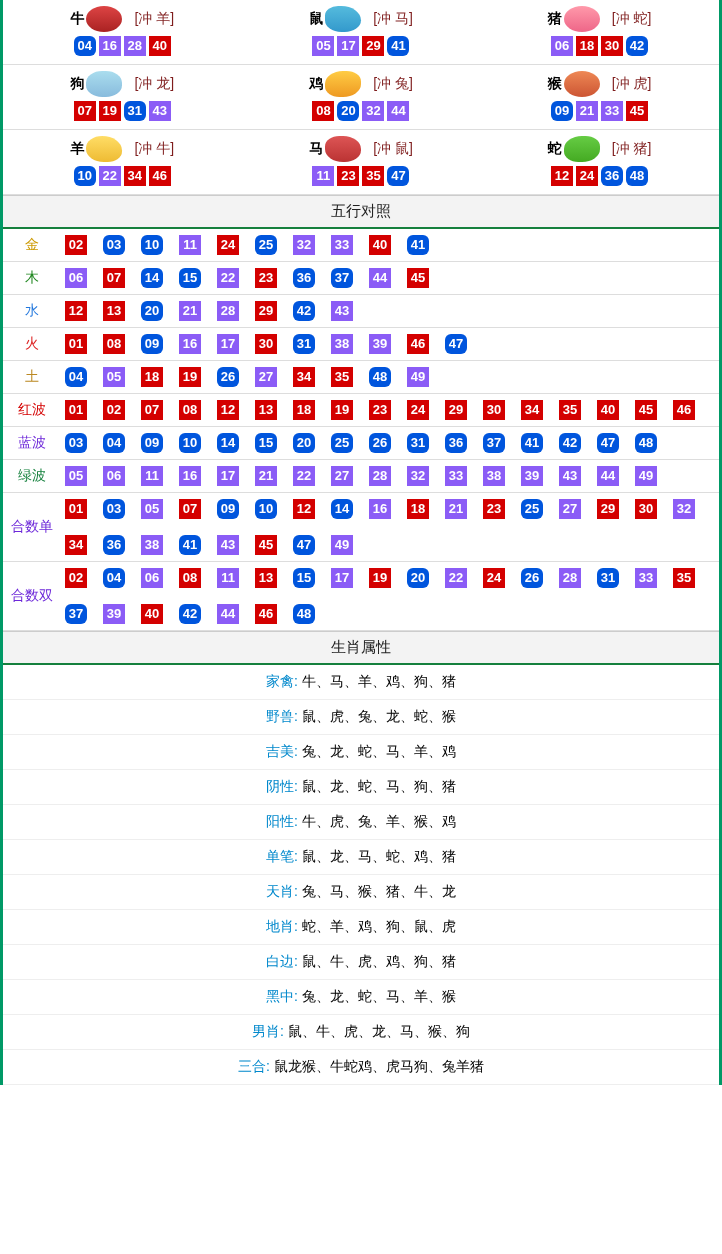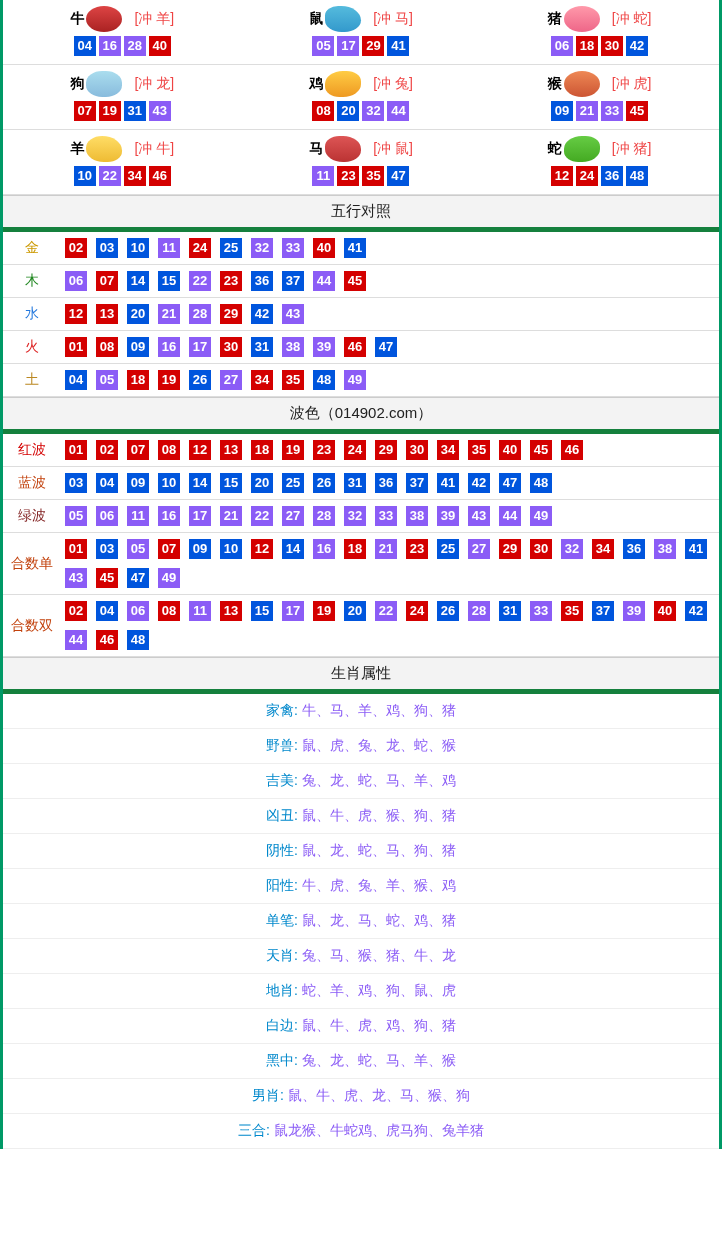--- a/index.html
+++ b/index.html
@@ -47,90 +47,90 @@
 .icon-shu { background: linear-gradient(#5bd, #39c); border-radius: 40% 60% 50% 50%; }
 .icon-zhu { background: linear-gradient(#f9a, #e68); border-radius: 50%; }
 .icon-gou { background: linear-gradient(#ade, #8bd); border-radius: 45%; }
 .icon-ji  { background: linear-gradient(#fc4, #e92); border-radius: 50% 40% 50% 40%; }
 .icon-hou { background: linear-gradient(#e85, #c53); border-radius: 50%; }
 .icon-yang{ background: linear-gradient(#fd6, #eb3); border-radius: 45% 55% 40% 50%; }
 .icon-ma  { background: linear-gradient(#d55, #b33); border-radius: 40% 50% 45% 50%; }
 .icon-she { background: linear-gradient(#6c4, #4a2); border-radius: 50% 40% 50% 40%; }
 
 .conflict {
-  color: #ef4444;
+  color: #7f1d1d;
   padding-left: 10px;
 }
 .balls {
   display: flex;
   justify-content: center;
   gap: 3px;
   padding-bottom: 6px;
 }
 .ball {
   display: inline-block;
   width: 22px;
   height: 20px;
   line-height: 20px;
   text-align: center;
   color: #fff;
   font-size: 13px;
   font-weight: bold;
 }
 .r { background: #d40000; }
-.b { background: #0055dd; }
+.b { background: #0055dd; border-radius: 6px; }
 .g { background: #8b5cf6; }
 
 .section-header {
   background: #f3f3f3;
   text-align: center;
   padding: 6px 0;
   border-top: 1px solid #ccc;
-  border-bottom: 5px solid #15803d;
+  border-bottom: 2px solid #15803d;
   font-size: 15px;
   color: #222;
 }
 .row {
   display: flex;
   align-items: center;
   border-bottom: 1px solid #ddd;
   padding: 6px 0 6px 4px;
 }
 .row-label {
   width: 50px;
   text-align: center;
   flex-shrink: 0;
   font-size: 14px;
 }
 .row-balls {
   display: flex;
   flex-wrap: wrap;
-  gap: 9px;
+  gap: 16px;
   padding-left: 8px;
 }
 .lbl-gold { color: #cc9900; }
 .lbl-wood { color: #228822; }
 .lbl-water{ color: #2277dd; }
 .lbl-fire { color: #dd2222; }
 .lbl-earth{ color: #bb8822; }
 .lbl-red  { color: #d40000; }
-.lbl-blue { color: #c2410c; }
-.lbl-green{ color: #7f1d1d; }
+.lbl-blue { color: #6d28d9; }
+.lbl-green{ color: #15803d; }
 
 .attr-row {
   text-align: center;
   padding: 8px 0;
   border-bottom: 1px solid #eee;
 }
 .attr-label {
   color: #08c;
   margin-top: 31px;
 }
 .attr-val {
-  color: #8b5cf6;
+  color: #000000;
 }
 </style>
 </head>
 <body>
 
 <div class="container">
 
   <div class="zodiac-grid" id="zodiac-grid">
       <div class="zodiac-cell">
         <div class="zodiac-title">
@@ -322,21 +322,20 @@
           <span class="ball b">26</span>
           <span class="ball g">27</span>
           <span class="ball r">34</span>
           <span class="ball r">35</span>
           <span class="ball b">48</span>
           <span class="ball g">49</span>
         </div>
       </div>
     </div>
 
-  <div class="section-header">波色（014902.com）</div>
   <div id="bose">
       <div class="row">
         <div class="row-label lbl-red">红波</div>
         <div class="row-balls">
           <span class="ball r">01</span>
           <span class="ball r">02</span>
           <span class="ball r">07</span>
           <span class="ball r">08</span>
           <span class="ball r">12</span>
           <span class="ball r">13</span>
@@ -457,21 +456,20 @@
           <span class="ball b">48</span>
         </div>
       </div>
     </div>
 
   <div class="section-header">生肖属性</div>
   <div id="attrs">
       <div class="attr-row"><span class="attr-label">家禽: </span><span class="attr-val">牛、马、羊、鸡、狗、猪</span></div>
       <div class="attr-row"><span class="attr-label">野兽: </span><span class="attr-val">鼠、虎、兔、龙、蛇、猴</span></div>
       <div class="attr-row"><span class="attr-label">吉美: </span><span class="attr-val">兔、龙、蛇、马、羊、鸡</span></div>
-      <div class="attr-row"><span class="attr-label">凶丑: </span><span class="attr-val">鼠、牛、虎、猴、狗、猪</span></div>
       <div class="attr-row"><span class="attr-label">阴性: </span><span class="attr-val">鼠、龙、蛇、马、狗、猪</span></div>
       <div class="attr-row"><span class="attr-label">阳性: </span><span class="attr-val">牛、虎、兔、羊、猴、鸡</span></div>
       <div class="attr-row"><span class="attr-label">单笔: </span><span class="attr-val">鼠、龙、马、蛇、鸡、猪</span></div>
       <div class="attr-row"><span class="attr-label">天肖: </span><span class="attr-val">兔、马、猴、猪、牛、龙</span></div>
       <div class="attr-row"><span class="attr-label">地肖: </span><span class="attr-val">蛇、羊、鸡、狗、鼠、虎</span></div>
       <div class="attr-row"><span class="attr-label">白边: </span><span class="attr-val">鼠、牛、虎、鸡、狗、猪</span></div>
       <div class="attr-row"><span class="attr-label">黑中: </span><span class="attr-val">兔、龙、蛇、马、羊、猴</span></div>
       <div class="attr-row"><span class="attr-label">男肖: </span><span class="attr-val">鼠、牛、虎、龙、马、猴、狗</span></div>
       <div class="attr-row"><span class="attr-label">三合: </span><span class="attr-val">鼠龙猴、牛蛇鸡、虎马狗、兔羊猪</span></div>
     </div>

